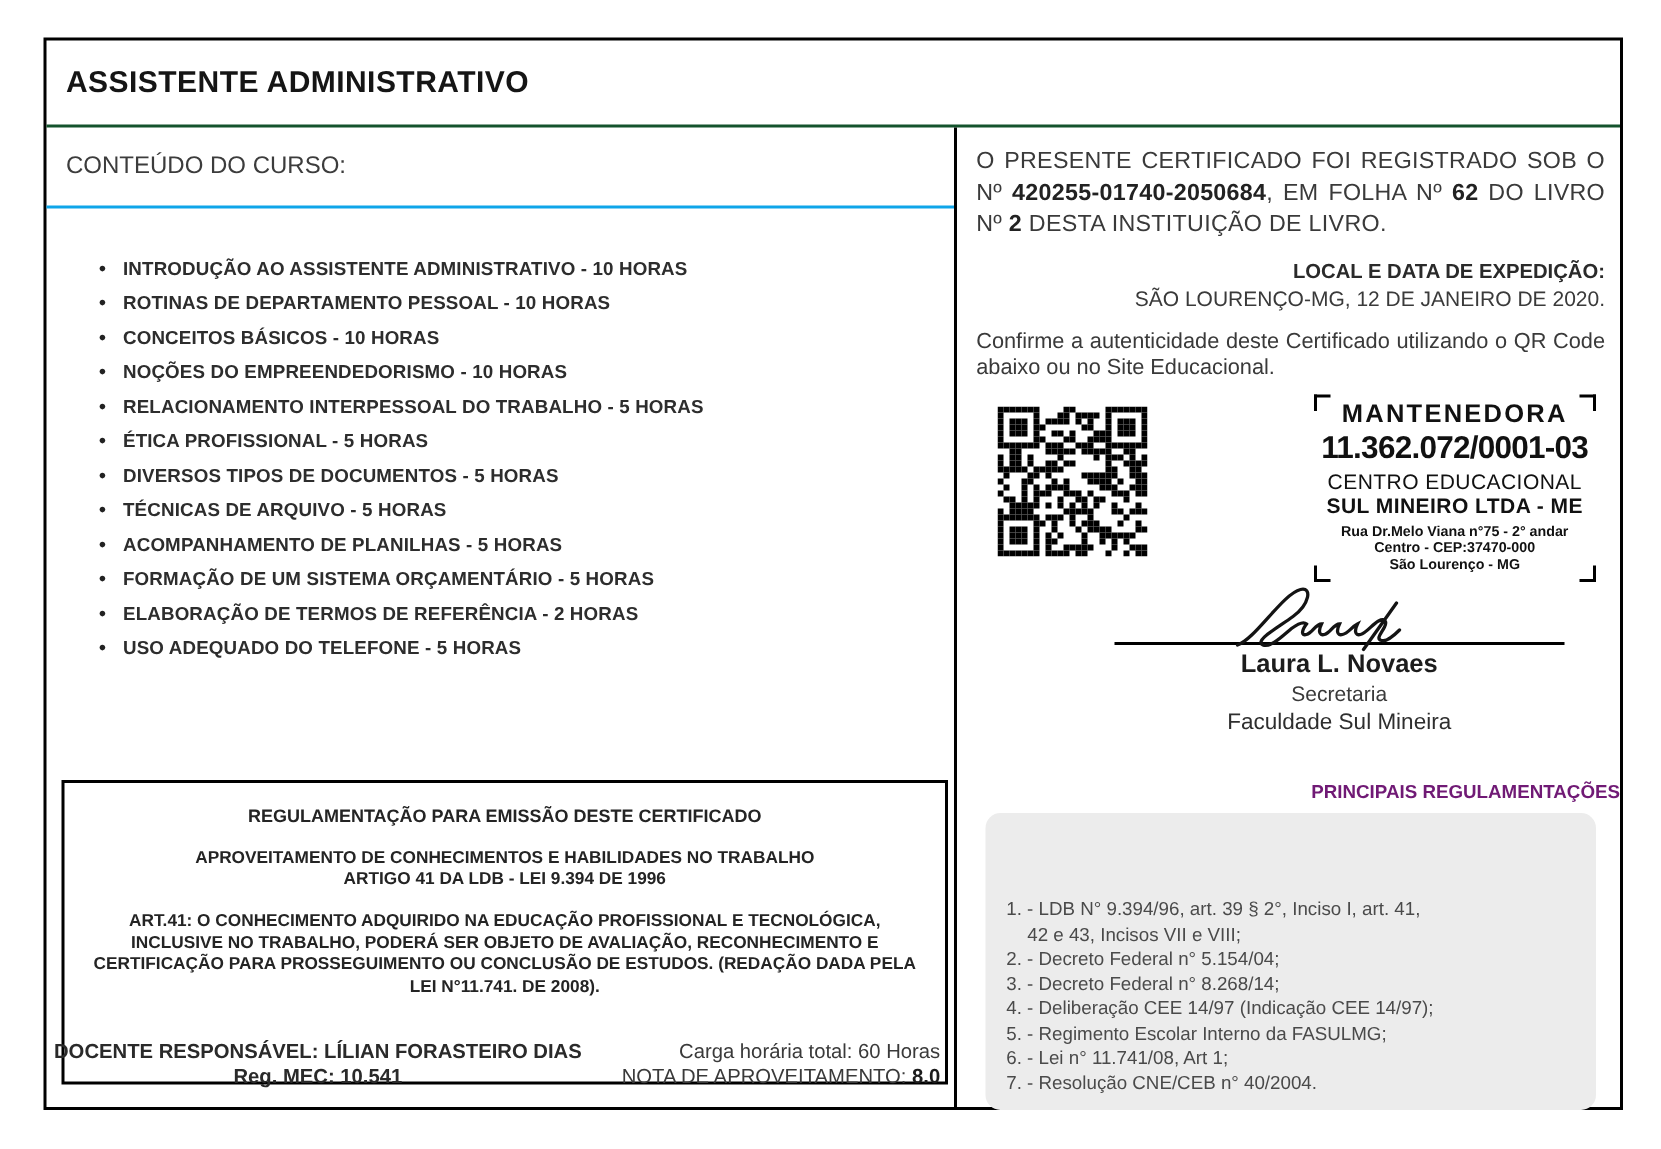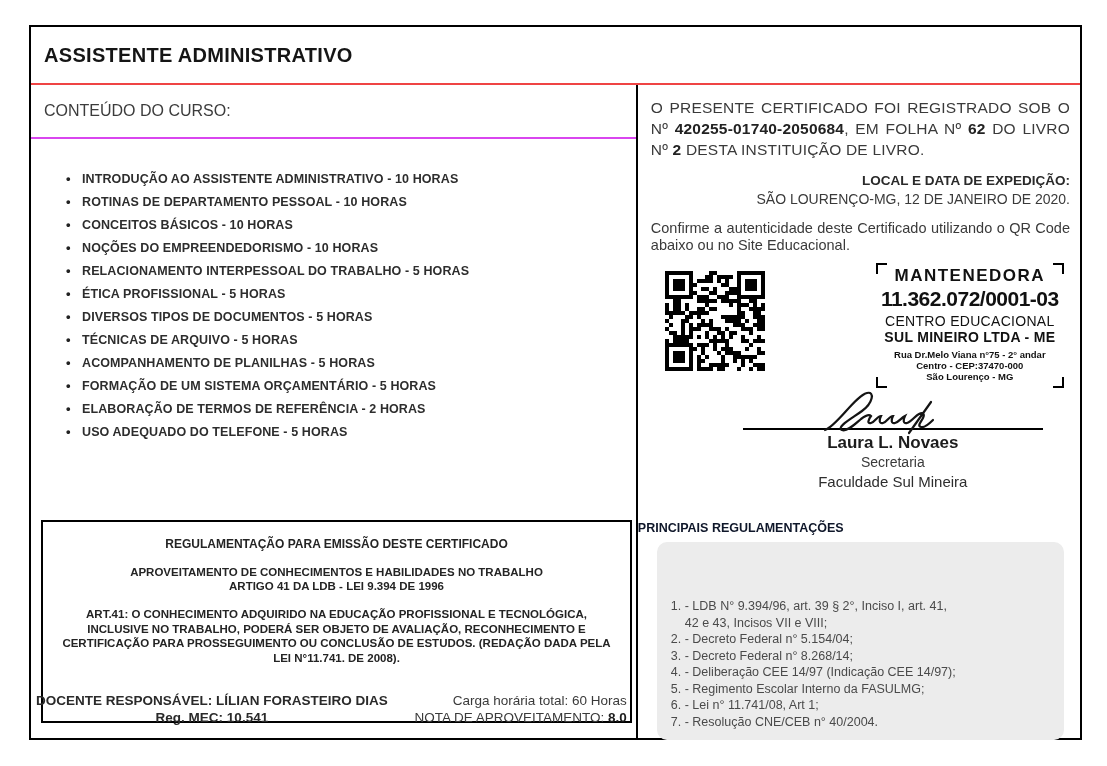--- a/index.html
+++ b/index.html
@@ -6,28 +6,28 @@
   html,body { background:#fff; }
   .page {
     position:relative; width:1107px; height:766px; background:#fff;
     font-family:"Liberation Sans", sans-serif; color:#3a3a3a; overflow:hidden;
   }
   .certificate {
     position:absolute; left:29px; top:25px; width:1053px; height:715px;
     border:2px solid #000; background:#fff;
   }
   
-  .title-row { height:58px; border-bottom:2px solid #ef4444; display:flex; align-items:center; padding-left:13px; }
+  .title-row { height:58px; border-bottom:2px solid #14532d; display:flex; align-items:center; padding-left:13px; }
   .title { font-size:20px; font-weight:bold; color:#151515; letter-spacing:0.3px; }
   
   .columns { display:flex; height:653px; }
   .left-col { width:608px; border-right:2px solid #000; position:relative; }
   .right-col { width:443px; position:relative; padding:12px 10px 0 13px; }
   
-  .course-header { height:54px; border-bottom:2px solid #d946ef; display:flex; align-items:center; padding-left:13px; font-size:16px; color:#3c3c3c; }
+  .course-header { height:54px; border-bottom:2px solid #0ea5e9; display:flex; align-items:center; padding-left:13px; font-size:16px; color:#3c3c3c; }
   .topics { margin:33px 0 0 34px; list-style:none; }
   .topics li { position:relative; padding-left:17px; margin-bottom:9px; font-size:12.5px; font-weight:bold; color:#2d2d2d; letter-spacing:0.1px; }
   .topics li::before { content:"•"; position:absolute; left:1px; top:-1px; font-size:13px; color:#222; }
   .reg-box {
     position:absolute; left:10px; top:435px; width:591px; height:203px;
     border:2px solid #000; text-align:center; font-weight:bold; color:#242424;
     padding:15px 14px 0 14px;
   }
   .rb-title { font-size:12px; margin-bottom:14px; }
   .rb-sub { font-size:11.5px; line-height:14px; margin-bottom:14px; }
@@ -59,21 +59,21 @@
   .stamp-addr { font-size:9.5px; font-weight:bold; line-height:11px; margin-top:4px; }
   
   .sig { position:absolute; left:95px; top:303px; width:320px; text-align:center; }
   .sig-script { display:block; margin:0 auto -8px auto; }
   .sig-line { border-top:2px solid #000; width:300px; margin:0 auto; }
   .sig-name { font-size:17px; font-weight:bold; color:#1c1c1c; margin-top:3px; }
   .sig-role { font-size:14px; color:#3a3a3a; margin-top:1px; }
   .sig-inst { font-size:15px; color:#2e2e2e; margin-top:3px; }
   
   .regs { position:absolute; left:0; right:0; top:436px; }
-  .regs-title { text-align:left; font-weight:bold; font-size:12.5px; color:#0f172a; }
+  .regs-title { text-align:right; font-weight:bold; font-size:12.5px; color:#701a75; }
   .regs-box { margin:7px 16px 0 19px; background:#ececec; border-radius:10px; padding:9px 12px 10px 14px; }
   .regs-box ol { list-style:none;margin-top:47px; }
   .regs-box li { font-size:12.5px; line-height:16.5px; color:#4a4a4a; white-space:pre-line; padding-left:14px; text-indent:-14px; }
 </style>
 </head>
 <body>
 
 <div class="page">
   <div class="certificate">
 

